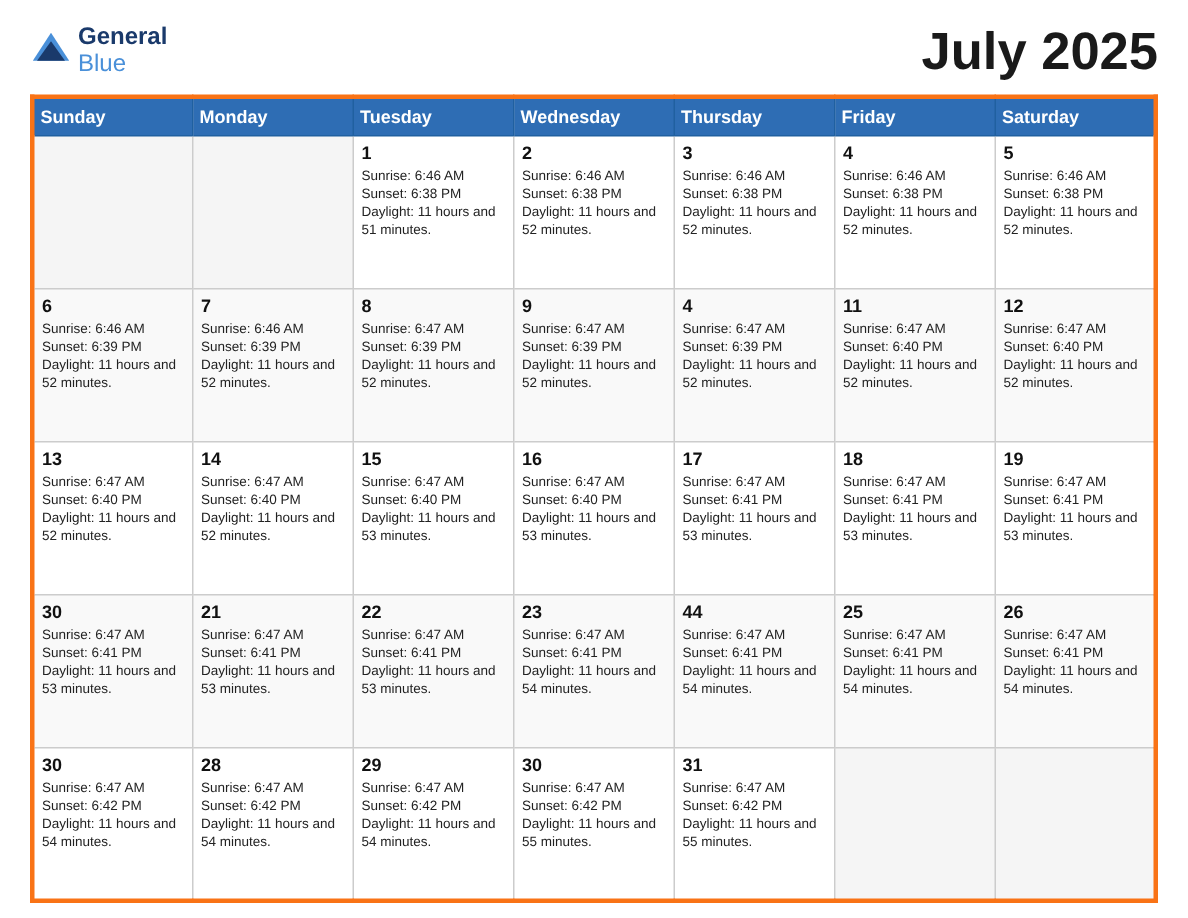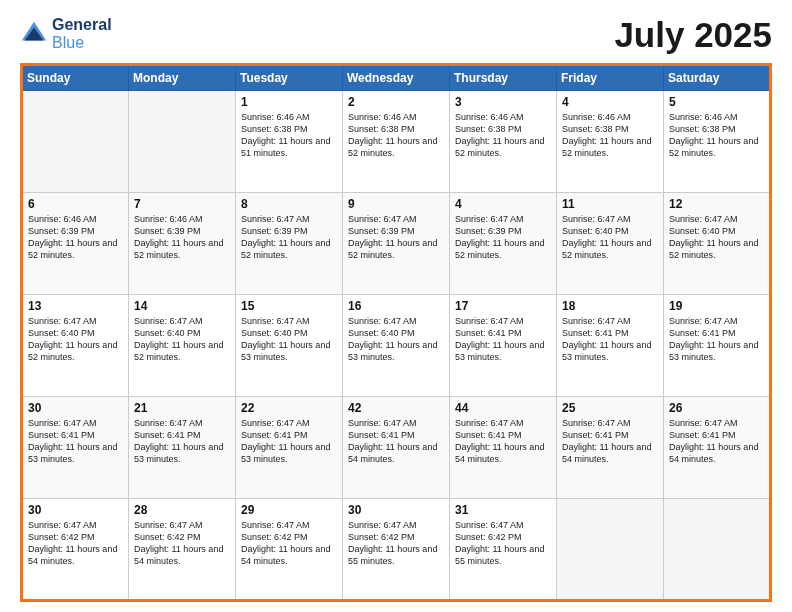--- a/index.html
+++ b/index.html
@@ -257,21 +257,21 @@
 Sunset: 6:41 PM
 Daylight: 11 hours and 53 minutes.</div>
           </td>
           <td>
             <span class="day-num">22</span>
             <div class="day-info" style="white-space: pre-line;">Sunrise: 6:47 AM
 Sunset: 6:41 PM
 Daylight: 11 hours and 53 minutes.</div>
           </td>
           <td>
-            <span class="day-num">42</span>
+            <span class="day-num">23</span>
             <div class="day-info" style="white-space: pre-line;">Sunrise: 6:47 AM
 Sunset: 6:41 PM
 Daylight: 11 hours and 54 minutes.</div>
           </td>
           <td>
             <span class="day-num">44</span>
             <div class="day-info" style="white-space: pre-line;">Sunrise: 6:47 AM
 Sunset: 6:41 PM
 Daylight: 11 hours and 54 minutes.</div>
           </td>

